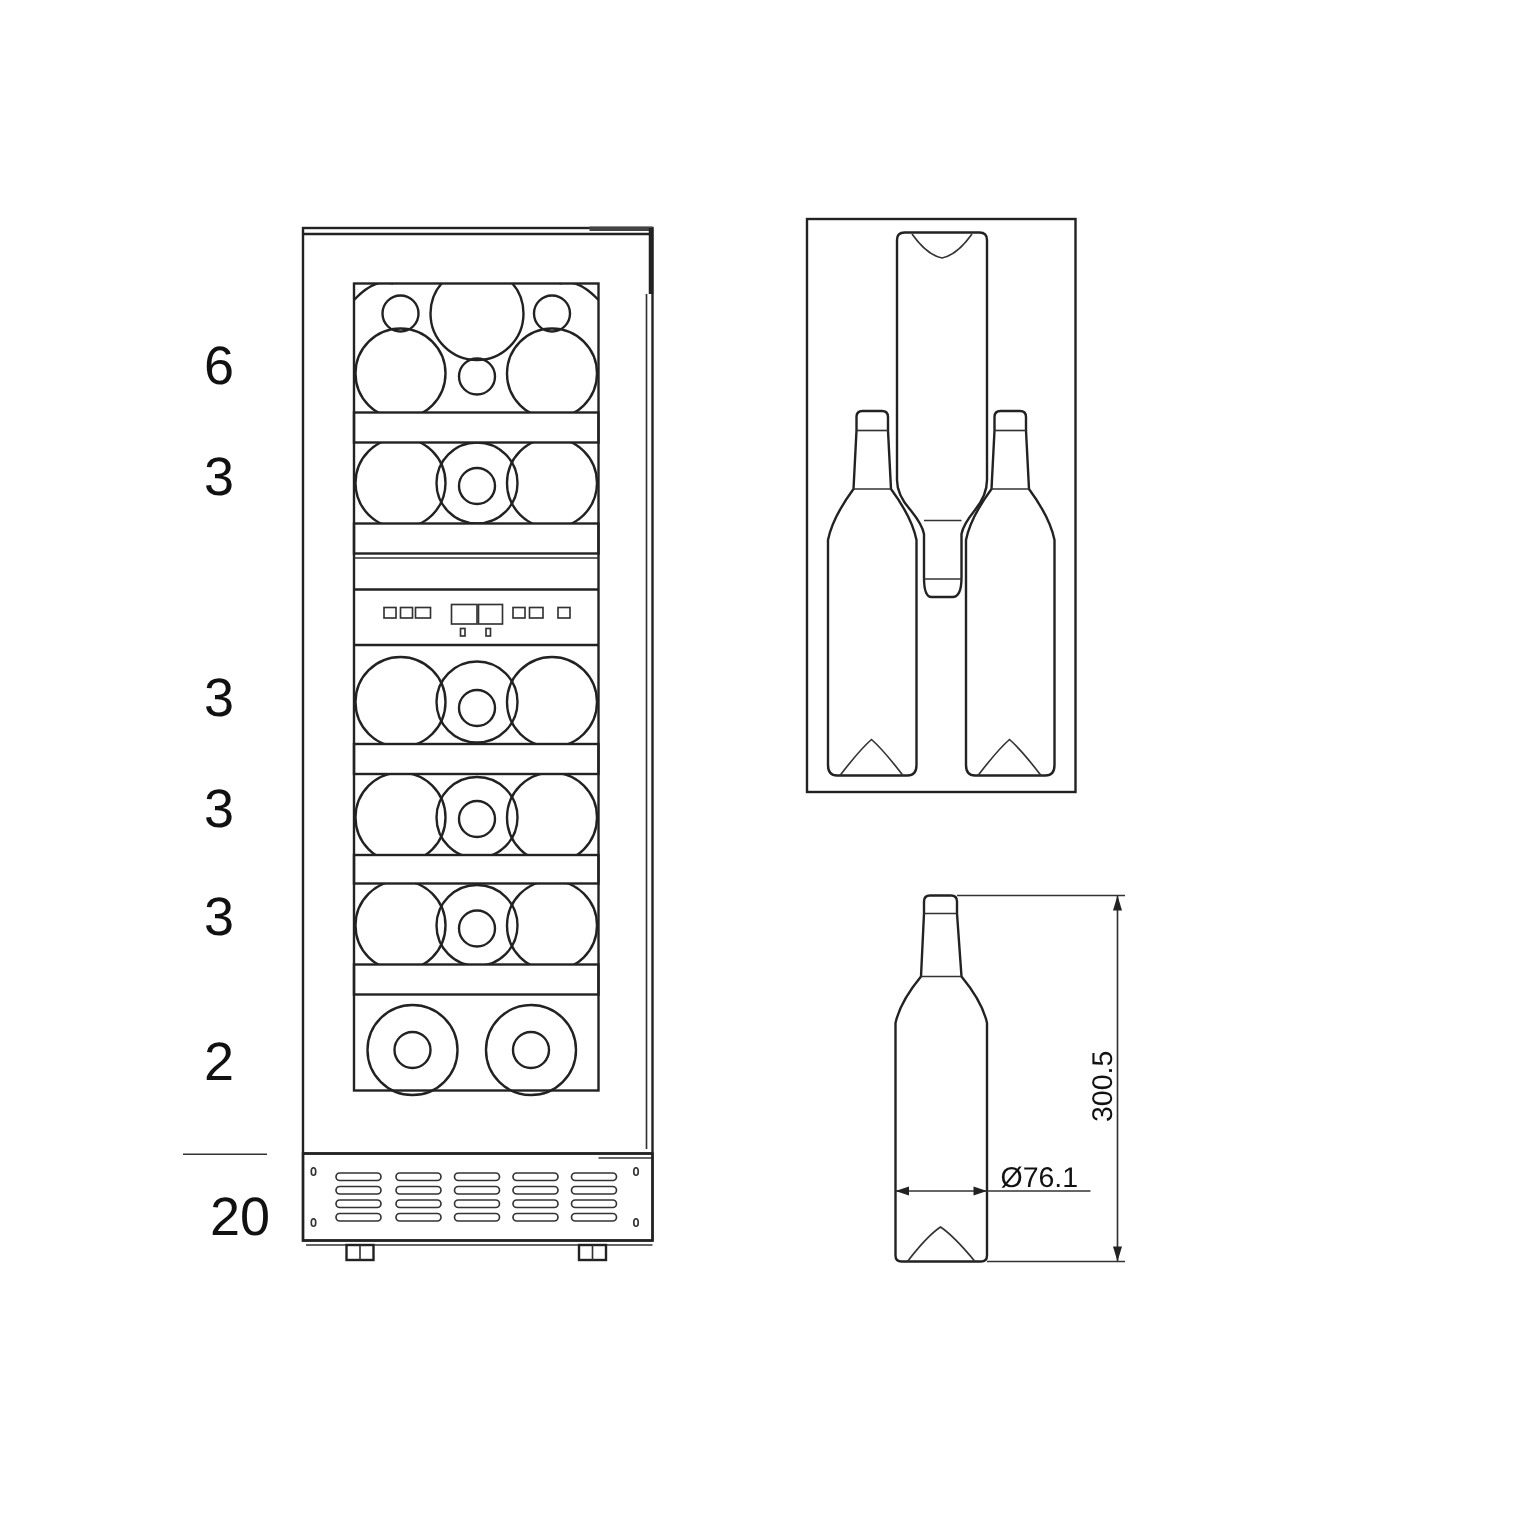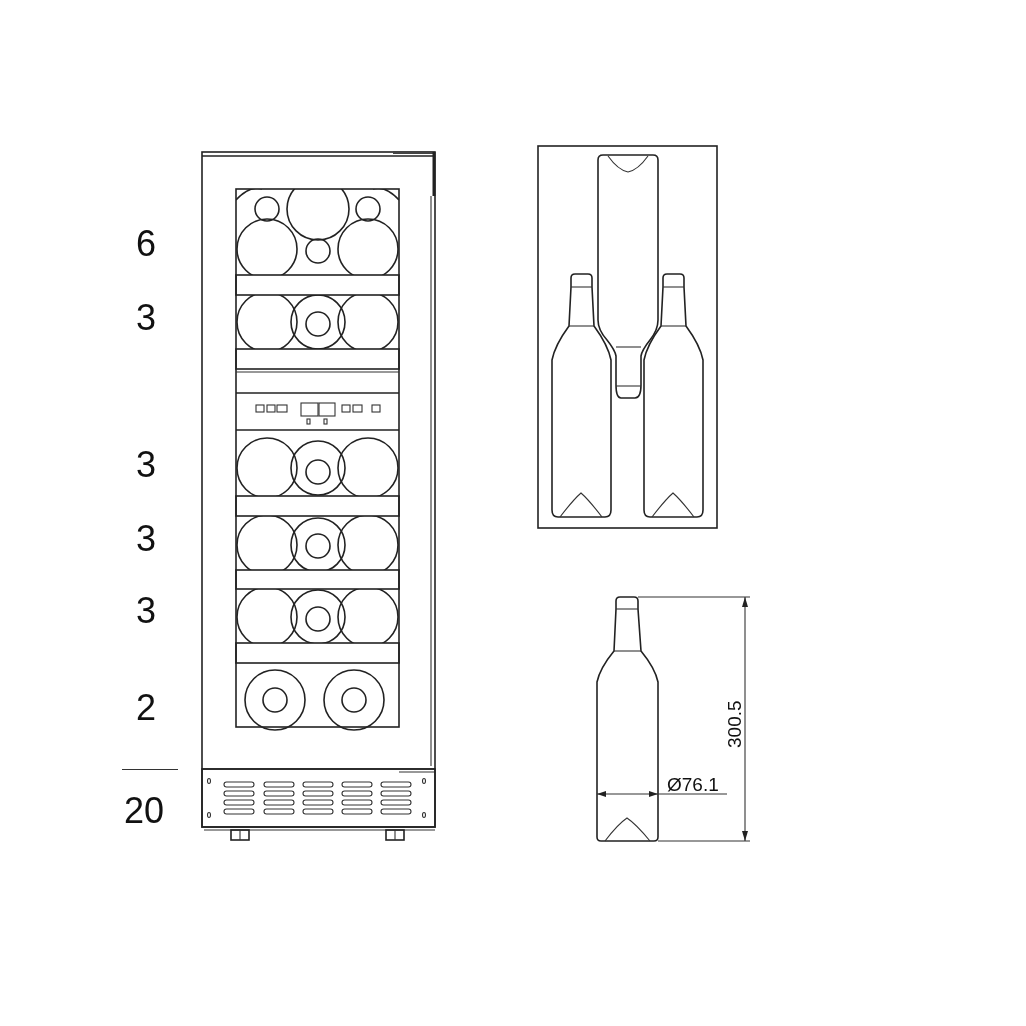--- a/index.html
+++ b/index.html
@@ -13,21 +13,21 @@
 </head>
 <body>
 
 <div class="label" style="left:136px; top:226px;">6</div>
 <div class="label" style="left:136px; top:300px;">3</div>
 <div class="label" style="left:136px; top:447px;">3</div>
 <div class="label" style="left:136px; top:521px;">3</div>
 <div class="label" style="left:136px; top:593px;">3</div>
 <div class="label" style="left:136px; top:690px;">2</div>
 <div style="position:absolute; left:122px; top:769px; width:56px; height:1px; background:#333;"></div>
-<div class="label" style="left:124px; top:793px;">20</div>
+<div class="label" style="left:140px; top:793px;">20</div>
 
 <svg width="1026" height="1026" viewBox="0 0 1026 1026">
 
   <g>
 
     <rect class="ln" x="202" y="152" width="233" height="675"></rect>
     <line class="ln" x1="202" y1="156" x2="435" y2="156"></line>
     <rect x="393" y="151" width="42" height="3" fill="#444"></rect>
     <line x1="434" y1="152" x2="434" y2="196" stroke="#222" stroke-width="3"></line>
     <line class="thin" x1="431" y1="196" x2="431" y2="766"></line>

